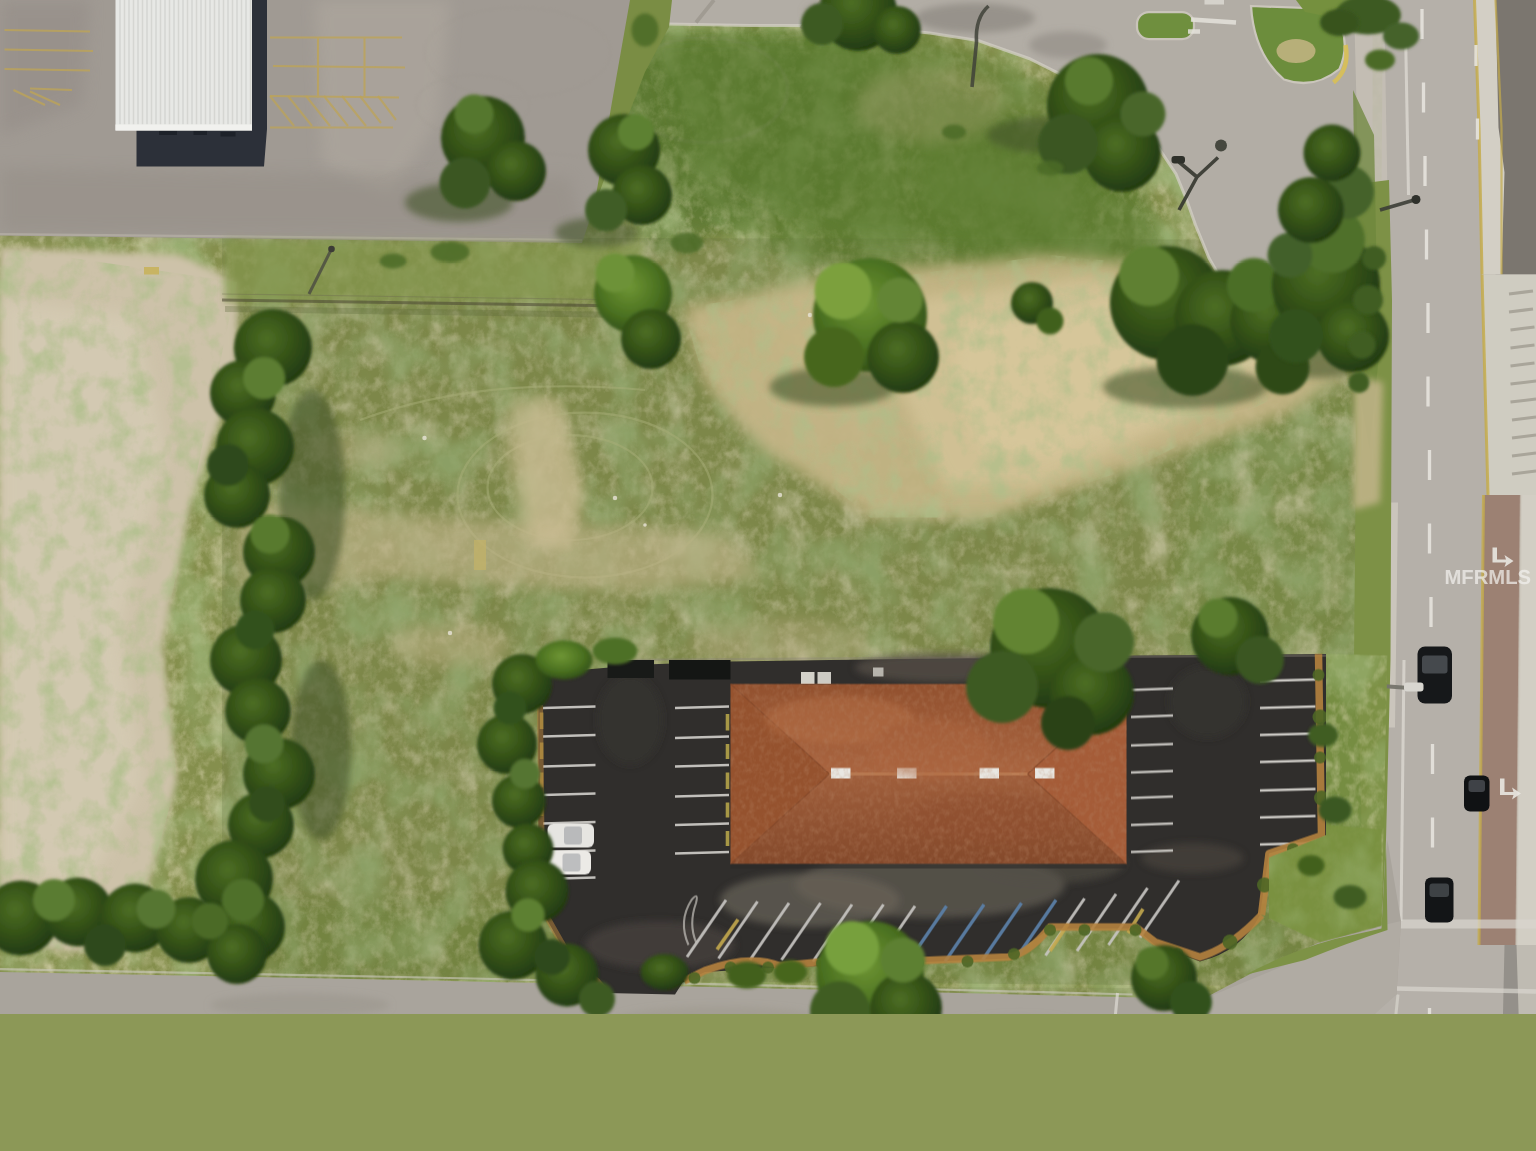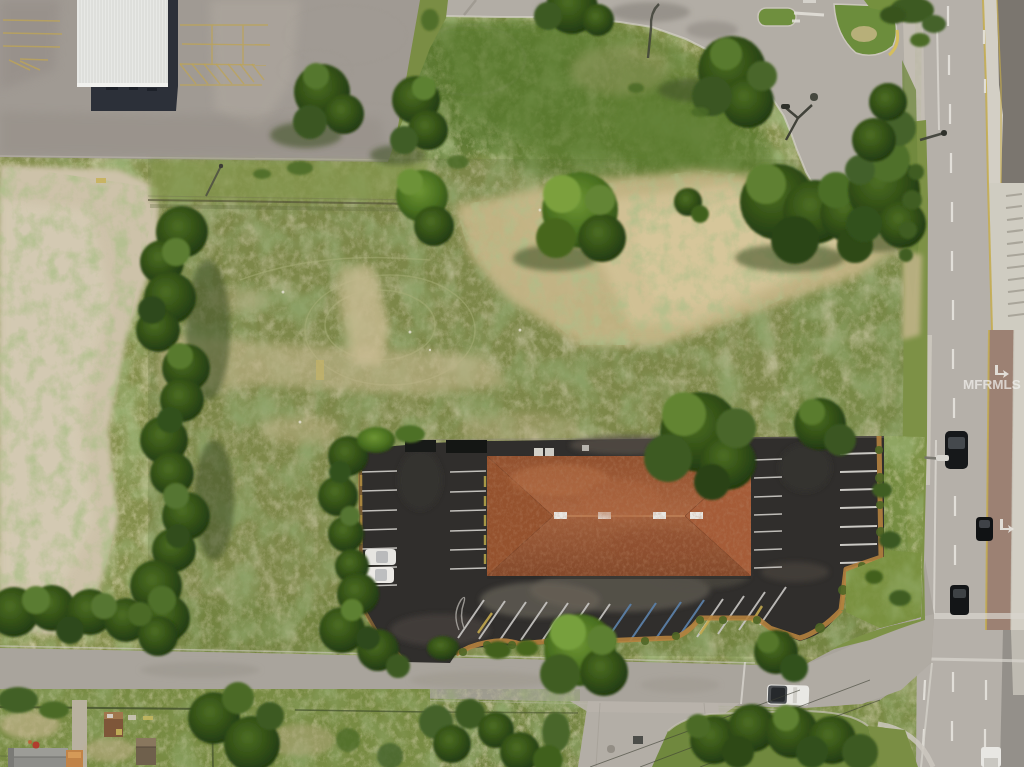--- a/index.html
+++ b/index.html
@@ -1,16 +1,16 @@
 <!DOCTYPE html>
 <html><head>
 <meta charset="utf-8">
 <style>
   html,body{margin:0;padding:0;background:#8c9857;}
-  #stage{position:relative;width:1024px;height:767px;overflow:hidden;font-family:"Liberation Sans",sans-serif;}
+  #stage{position:relative;width:1024px;height:676px;overflow:hidden;font-family:"Liberation Sans",sans-serif;}
   svg{display:block;}
 </style>
 </head>
 <body>
 <div id="stage">
 <svg width="1024" height="767" viewBox="0 0 1024 767" xmlns="http://www.w3.org/2000/svg">
 <defs>
   <filter id="b1" x="-30%" y="-30%" width="160%" height="160%">
           <feGaussianBlur stdDeviation="1.2"></feGaussianBlur>
         </filter>

